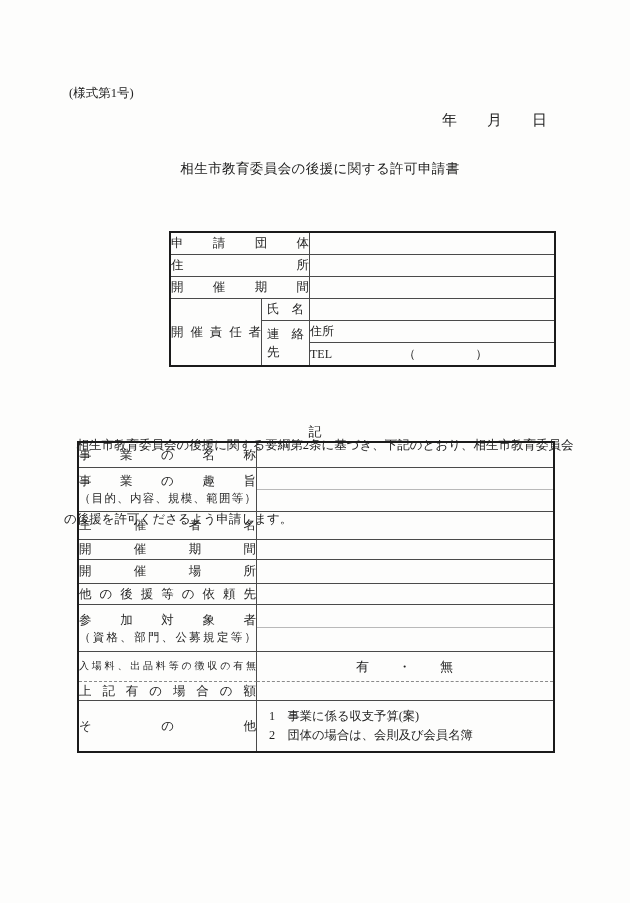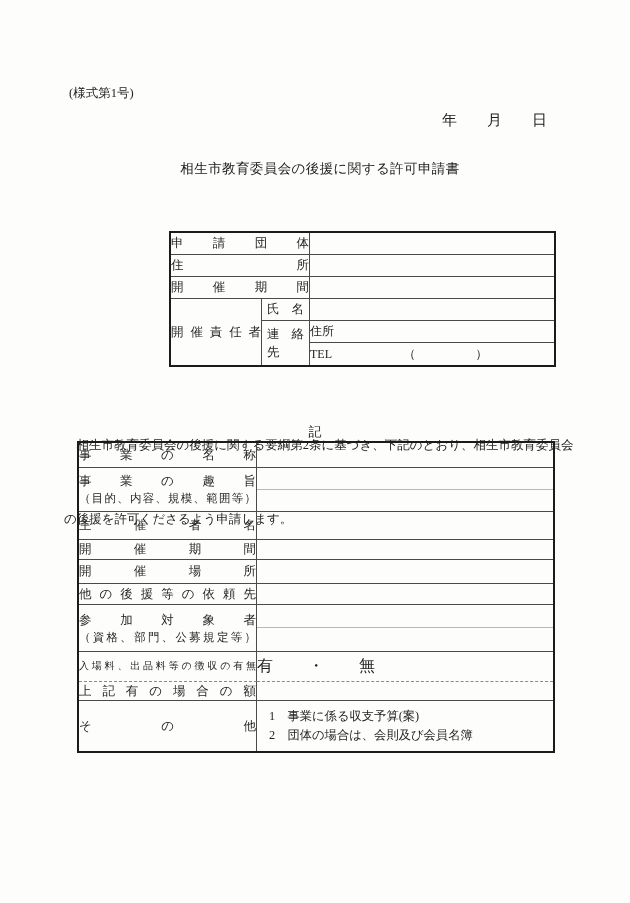--- a/index.html
+++ b/index.html
@@ -32,21 +32,21 @@
   .tbl td.nobot{border-bottom:none;}
   .tbl td.sub{border-bottom:1px solid #b9b9b9;}
   .tbl td.dash{border-bottom:1px dashed #8a8a8a;}
   .lab{padding:0 7px;}
   .t1 .lab{padding:0 0;}
   .t1 .smcell{padding:0 5px;}
   .jl{text-align:justify;text-align-last:justify;line-height:1.45;}
   .note{font-size:11.5px;letter-spacing:0;}
   .fit{font-size:10px;}
   .vtext{padding-left:7px;font-size:12px;text-align:left;}
-  .center-val{text-align:left;font-size:16px;letter-spacing:1px;}
+  .center-val{text-align:center;font-size:13px;letter-spacing:1px;}
   .other-items{padding-left:12px;font-size:12.3px;line-height:19px;}
   .other-items div{white-space:pre;}
 </style>
 </head>
 <body>
 
 <div class="page">
 
   <div class="abs form-number">(様式第1号)</div>
   <div class="abs date-line">年　　月　　日</div>

